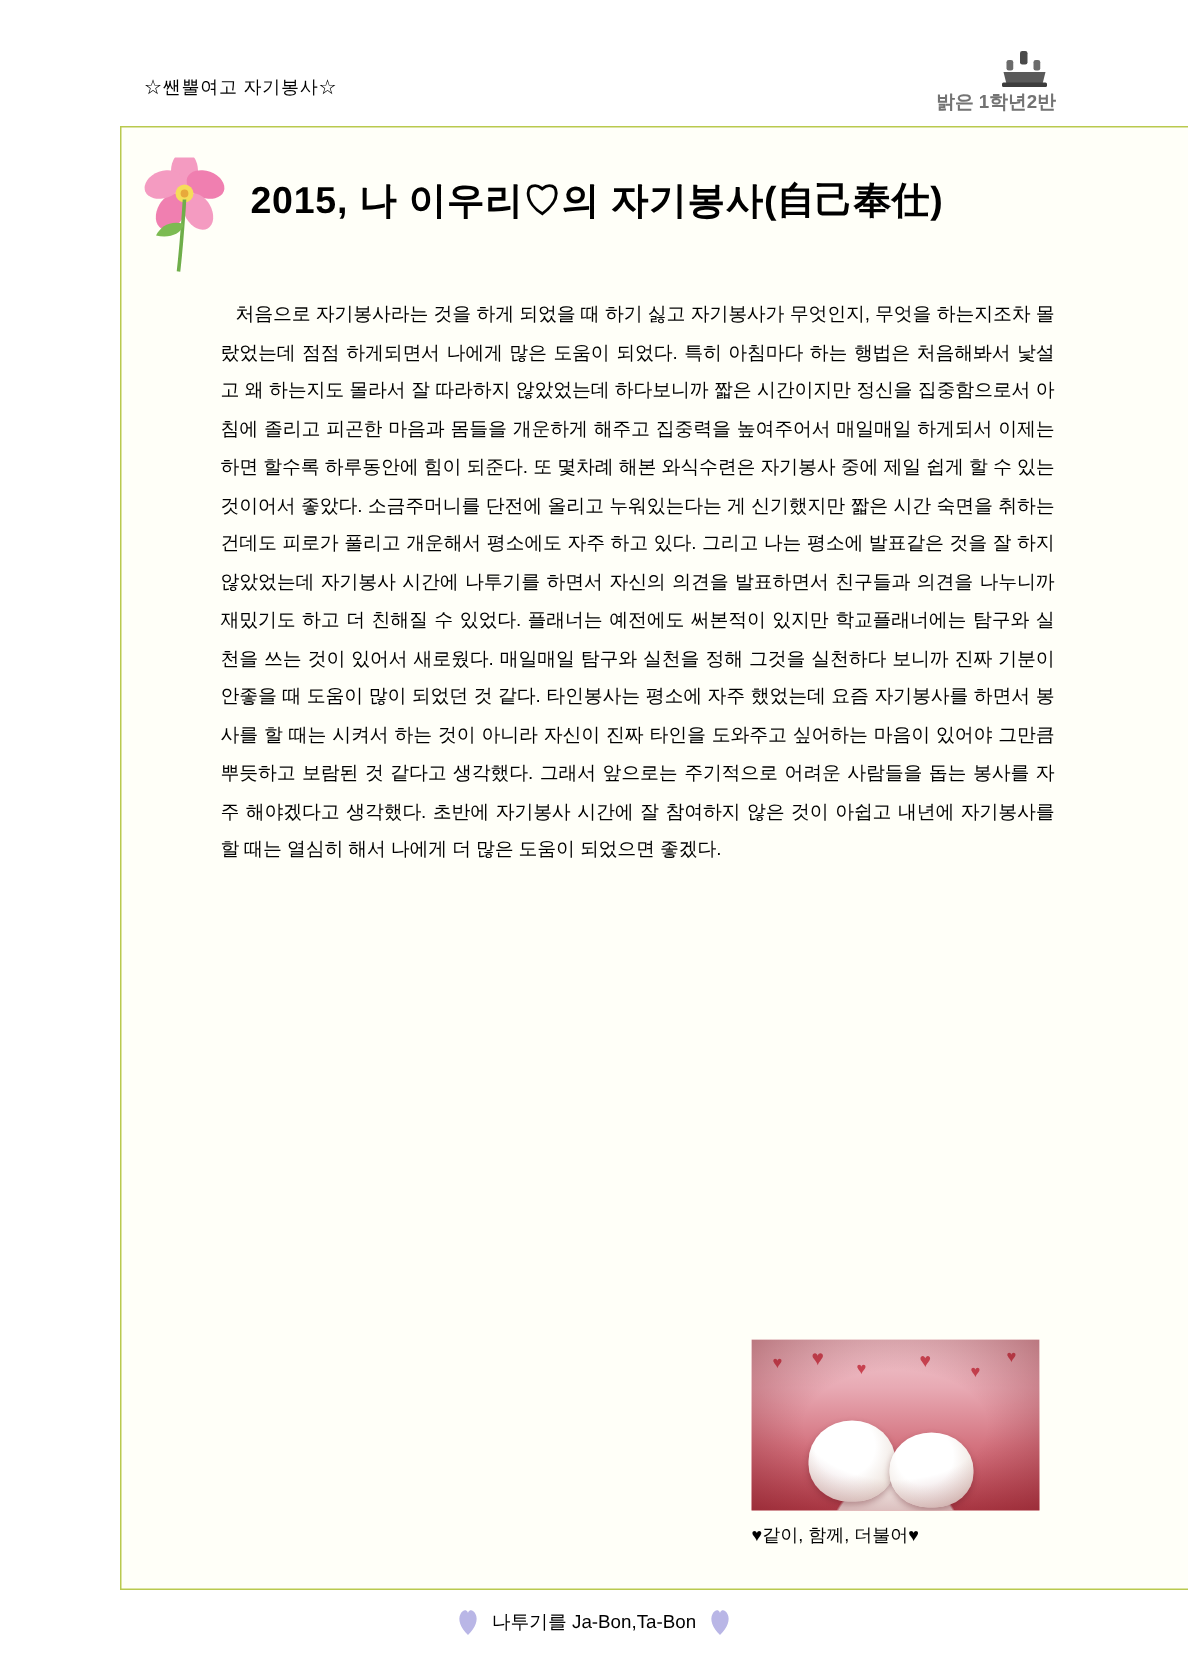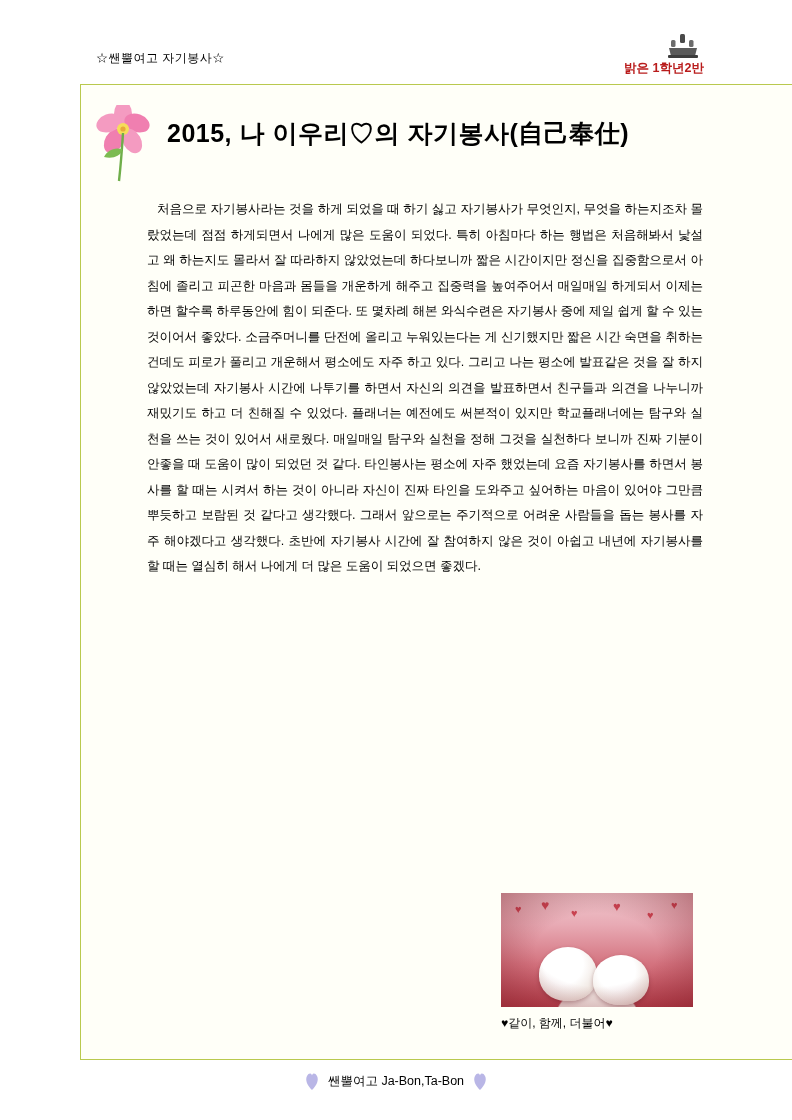--- a/index.html
+++ b/index.html
@@ -31,21 +31,21 @@
     font-size: 12px;
     color: #000;
     letter-spacing: 0.5px;
   }
   .header-right {
     position: absolute;
     right: 88px;
     top: 20px;
     font-size: 12.5px;
     font-weight: bold;
-    color: #b91c1c;
+    color: #737373;
   }
   .header-right-icon {
     position: absolute;
     right: 92px;
     top: -8px;
     width: 34px;
     height: 28px;
   }
 
   
@@ -225,18 +225,18 @@
   </div>
 
   <div class="caption">♥같이, 함께, 더불어♥</div>
 </div>
 
 <div class="page-footer">
   <span class="footer-inner">
     <svg class="footer-icon" viewBox="0 0 16 20">
       <path d="M8 19 C3 14, 1 9, 3 5 C5 1, 9 2, 8 7 C7 2, 11 1, 13 5 C15 9, 13 14, 8 19 Z" fill="#b9b6e6"></path>
     </svg>
-    <span>쌘뿔여고 Ja-Bon,Ta-Bon</span>
+    <span>나투기를 Ja-Bon,Ta-Bon</span>
     <svg class="footer-icon" viewBox="0 0 16 20">
       <path d="M8 19 C3 14, 1 9, 3 5 C5 1, 9 2, 8 7 C7 2, 11 1, 13 5 C15 9, 13 14, 8 19 Z" fill="#b9b6e6"></path>
     </svg>
   </span>
 </div>
 
 </body></html>

